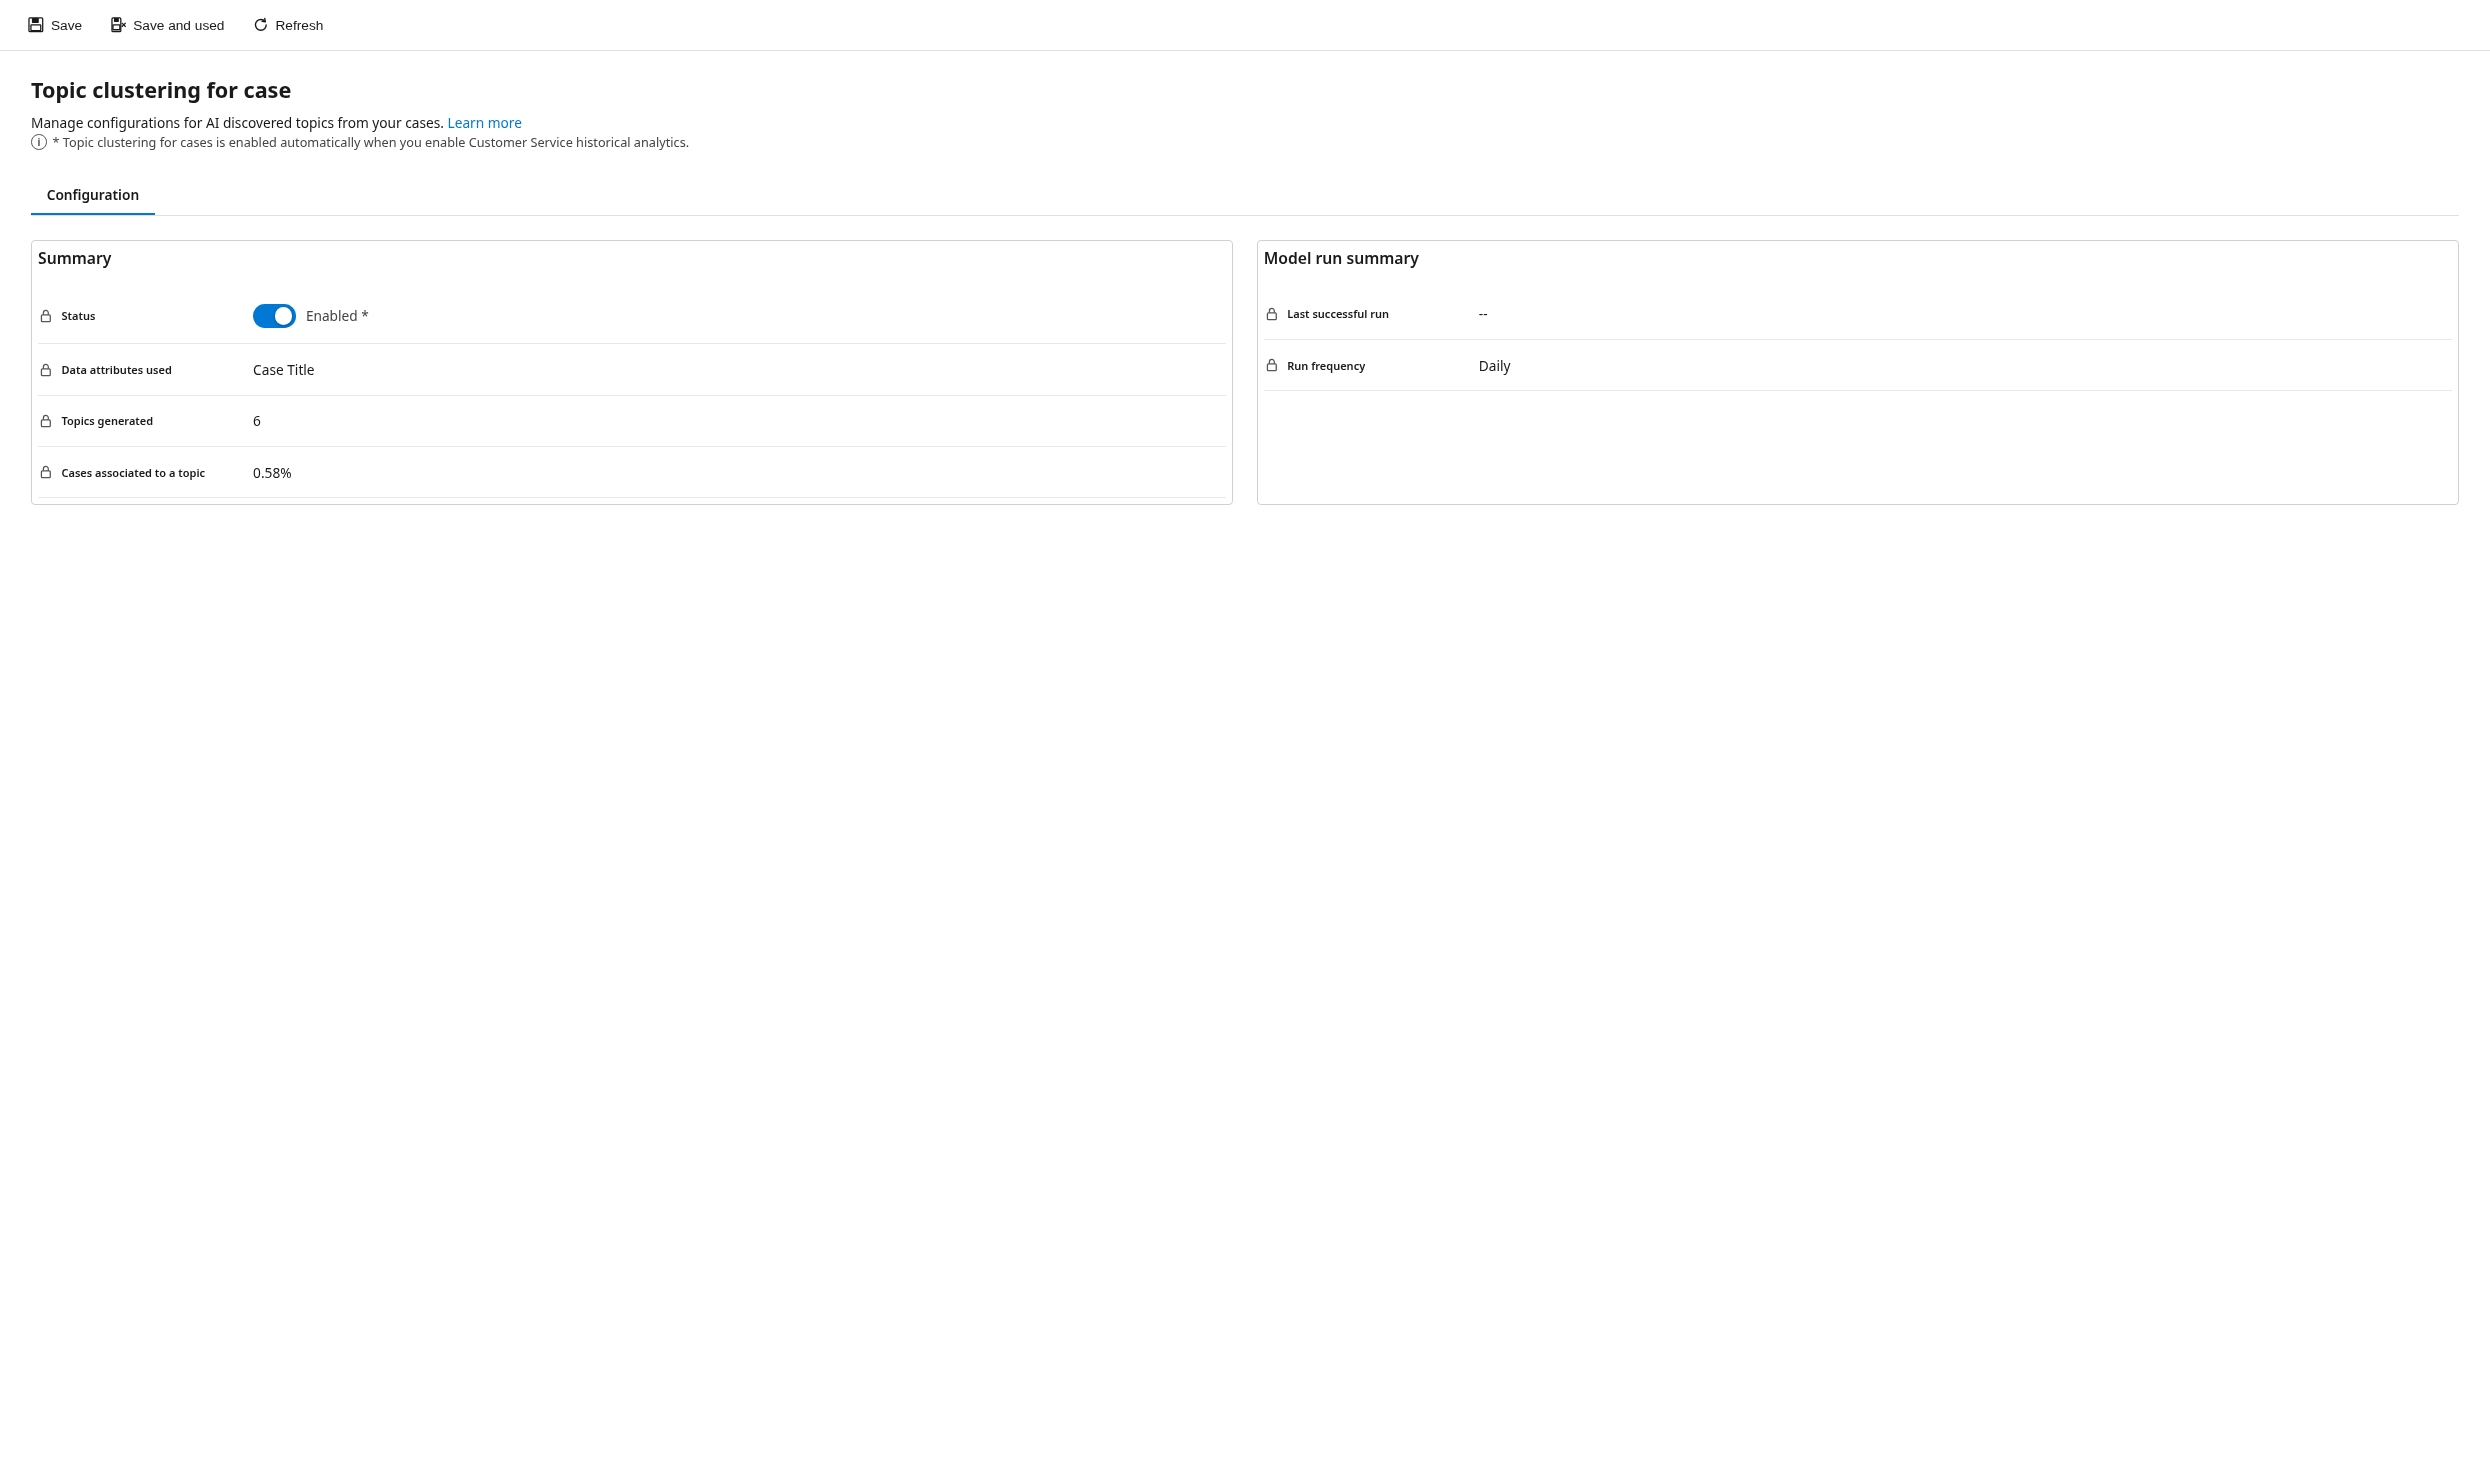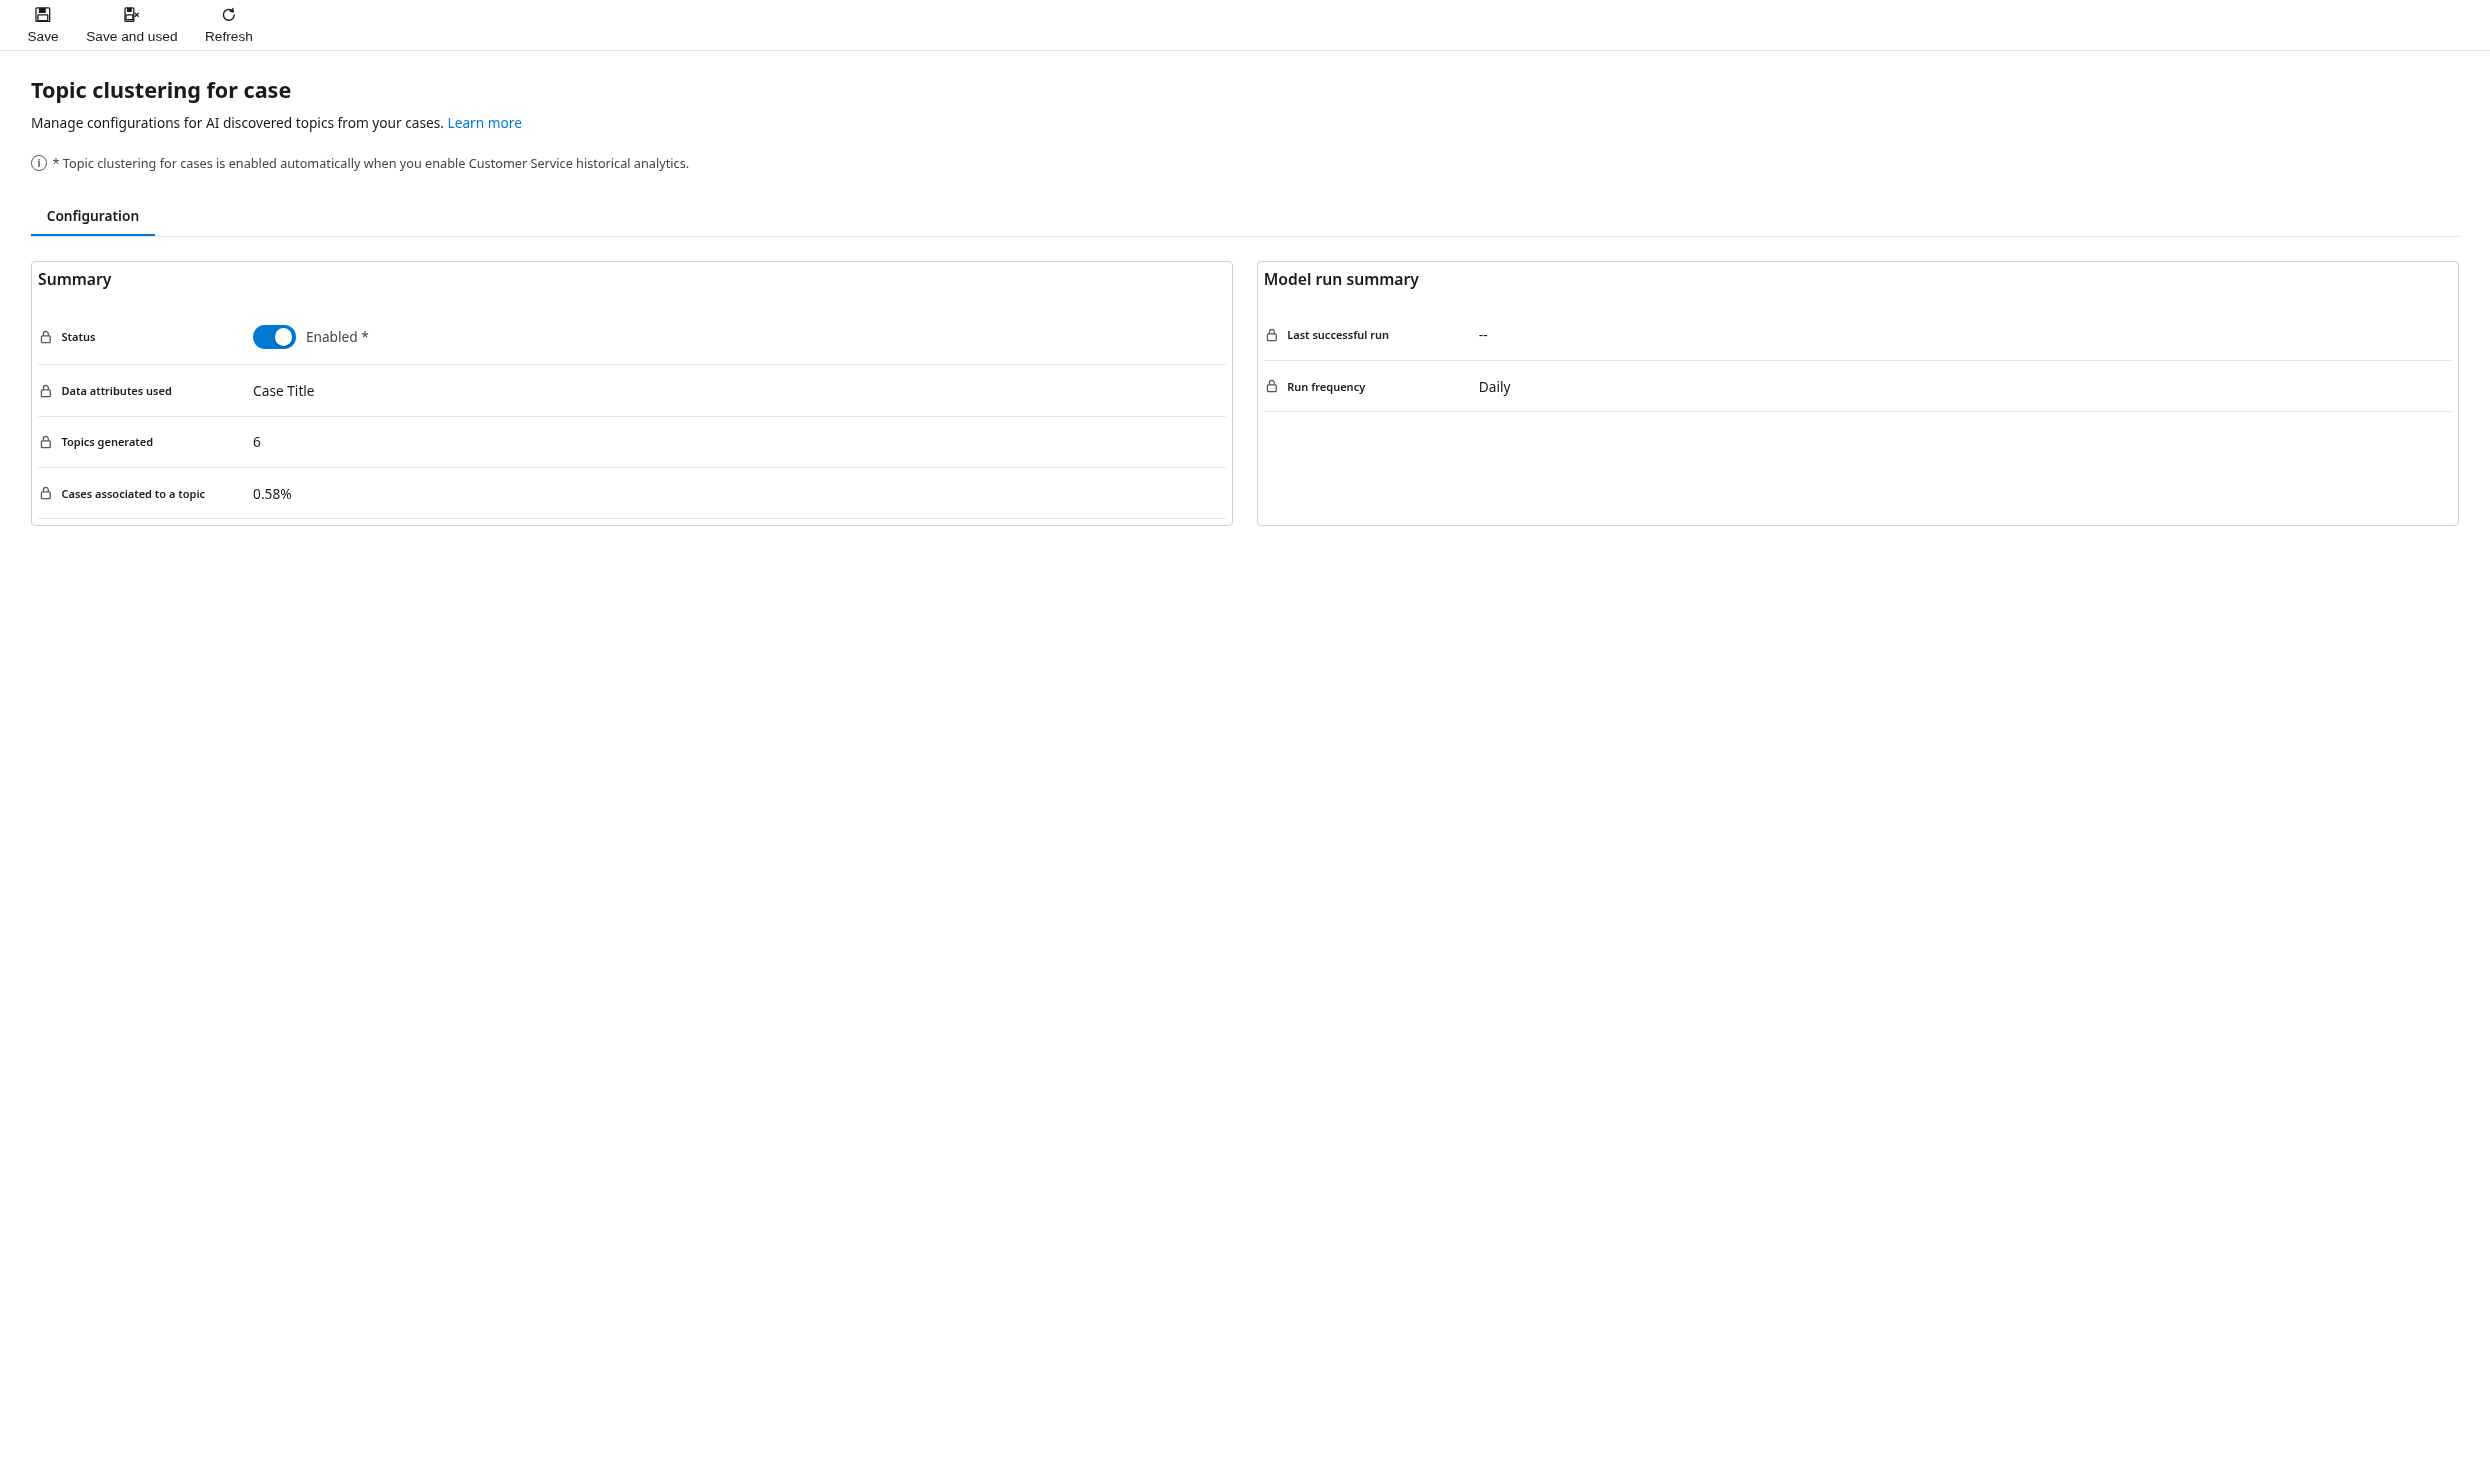--- a/index.html
+++ b/index.html
@@ -23,21 +23,20 @@
       display: flex;
       align-items: center;
       gap: 5.9px;
       padding: 5.9px 11.8px;
       background: none;
       border: none;
       cursor: pointer;
       font-size: 13.7px;
       color: #1a1a1a;
       border-radius: 2px;
-      flex-direction: column;
     }
     .toolbar-btn .btn-icon {
       width: 17.6px;
       height: 17.6px;
       display: flex;
       align-items: center;
       justify-content: center;
     }
 
     
@@ -48,21 +47,21 @@
     .page-title {
       font-size: 21.6px;
       font-weight: 700;
       margin-bottom: 9.8px;
       color: #1a1a1a;
     }
 
     .page-description {
       font-size: 13.7px;
       color: #1a1a1a;
-      margin-bottom: 22px;
+      margin-bottom: 1px;
     }
 
     .page-description a {
       color: #0078d4;
       text-decoration: none;
     }
 
     .info-note {
       display: flex;
       align-items: flex-start;

